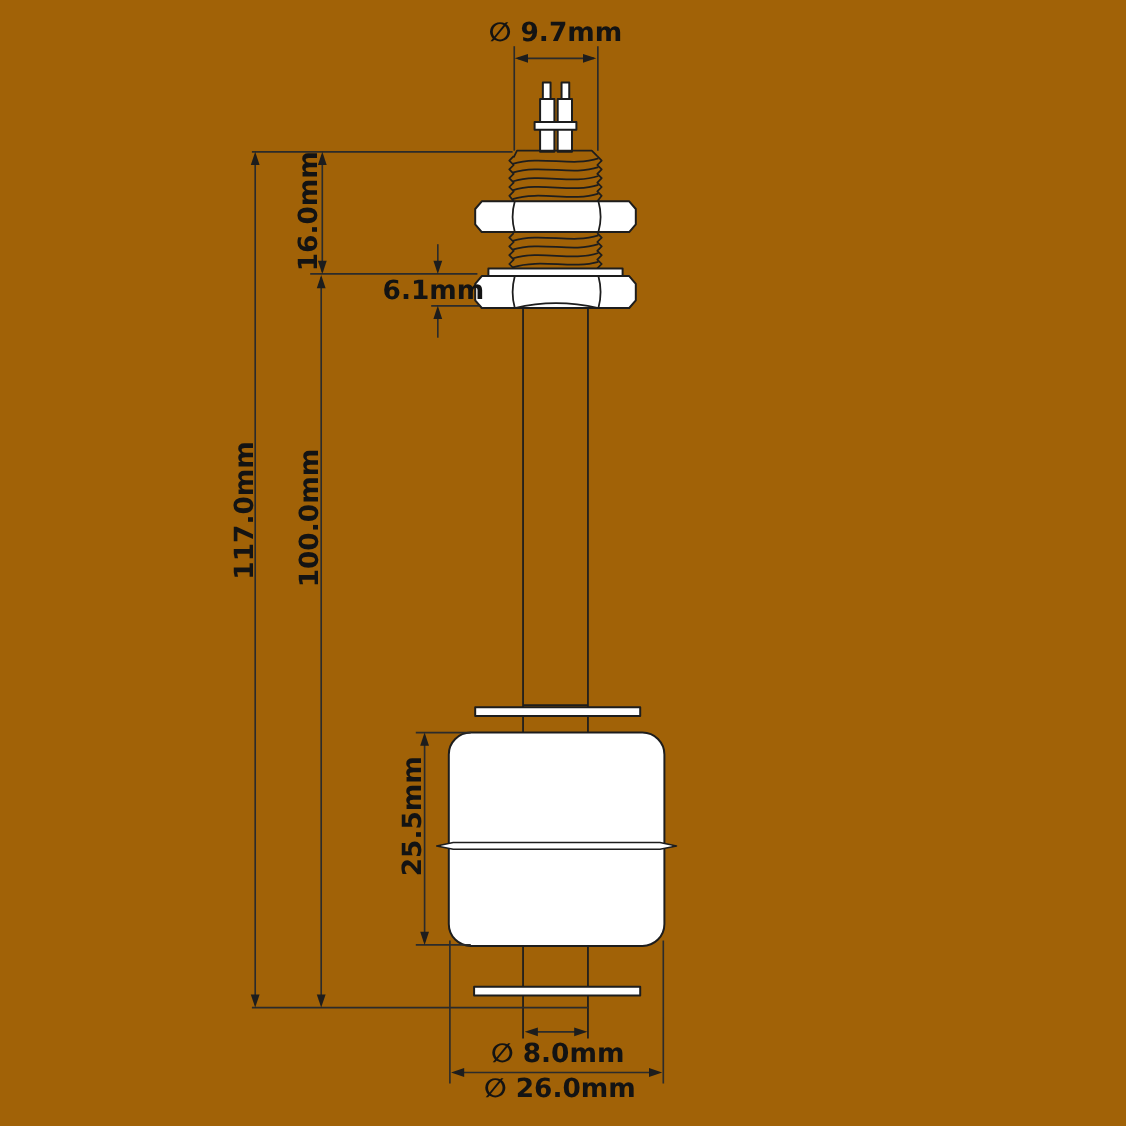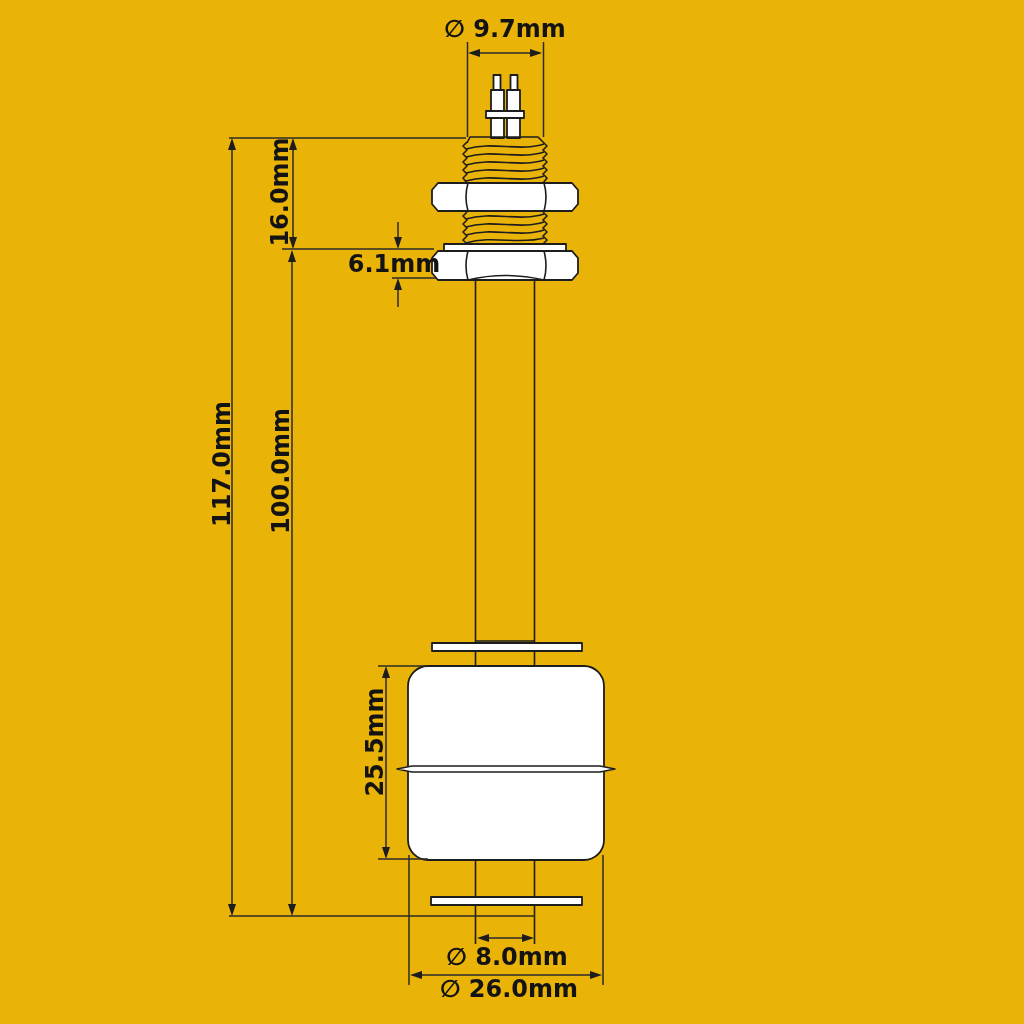--- a/index.html
+++ b/index.html
@@ -1,16 +1,16 @@
 <!DOCTYPE html>
 <html><head>
 <meta charset="utf-8">
 <style>
   html,body{margin:0;padding:0;background:#ffffff;}
-  .stage{position:relative;width:1024px;height:1024px;background:#eab308;overflow:hidden;}
+  .stage{position:relative;width:1024px;height:1024px;background:#a16207;overflow:hidden;}
   svg{display:block;}
   .outline{fill:#ffffff;stroke:#1d1d1d;stroke-width:1.8;stroke-linejoin:round;}
   .thin{fill:none;stroke:#1d1d1d;stroke-width:1.6;stroke-linejoin:round;}
   .dim{fill:none;stroke:#2b2b2b;stroke-width:1.5;}
   .arrow{fill:#1d1d1d;stroke:none;}
   .dim-label{font-family:"DejaVu Sans",sans-serif;font-weight:bold;font-size:24px;fill:#131313;}
 </style>
 </head>
 <body>
 

